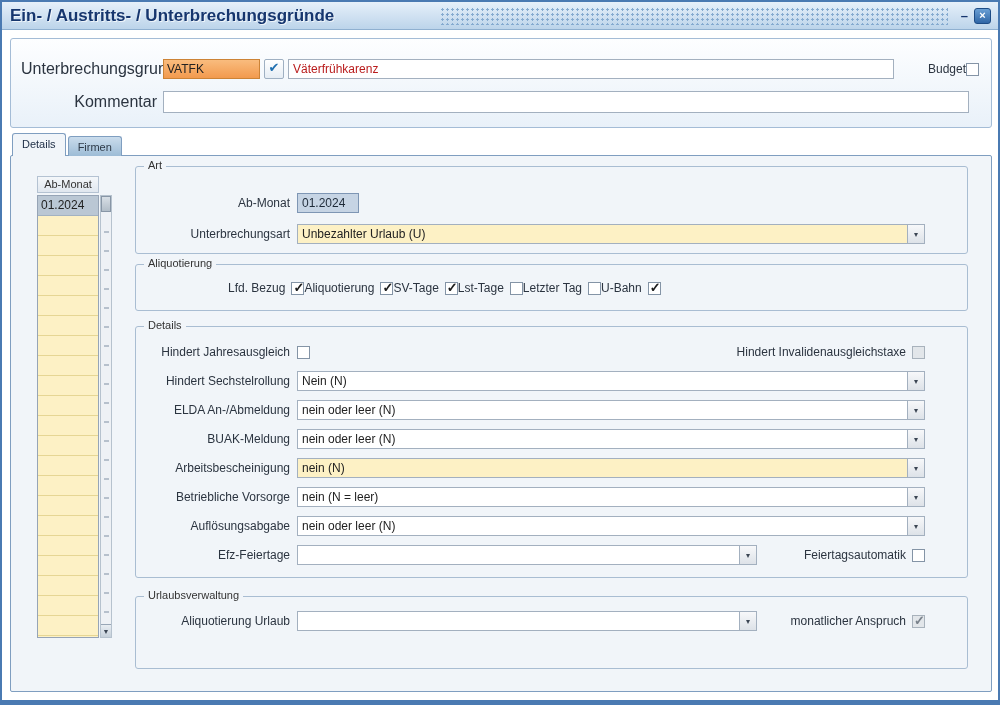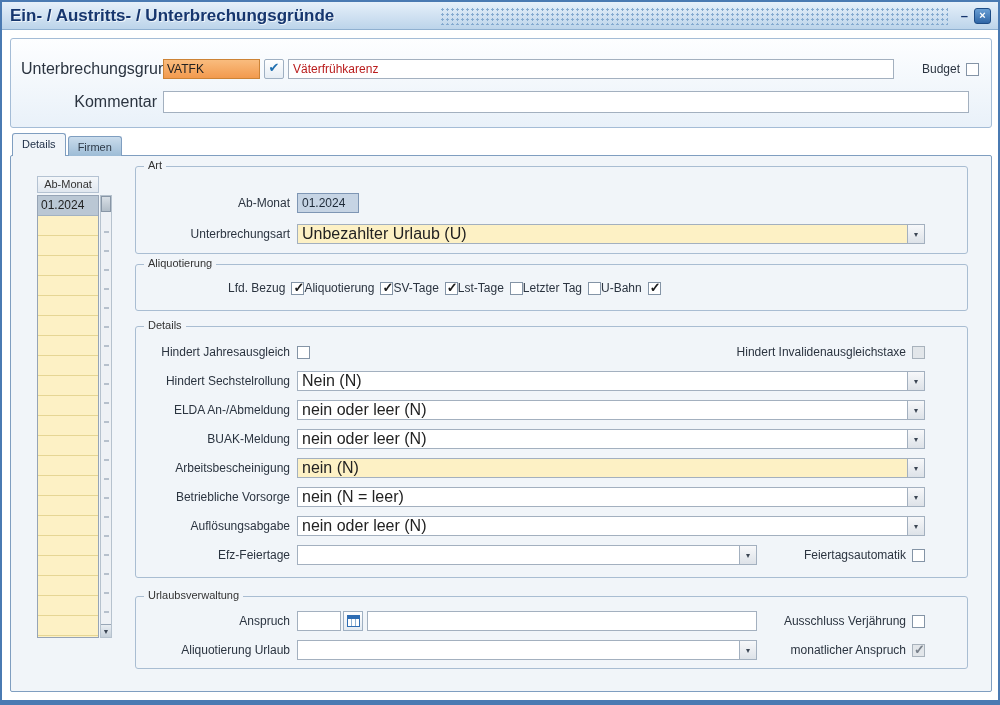--- a/index.html
+++ b/index.html
@@ -16,21 +16,21 @@
 
   
   .header-panel{position:absolute;left:8px;top:36px;width:982px;height:90px;border:1px solid #a4bcd6;border-radius:3px;background:linear-gradient(#fdfeff,#e9f1f9);}
   .hrow{position:absolute;display:flex;align-items:center;}
   .hrow.r1{left:10px;top:20px;right:12px;}
   .hrow.r2{left:10px;top:52px;right:12px;}
   .hlabel{width:136px;text-align:right;margin-right:6px;font-size:16px;color:#2b3440;white-space:nowrap;}
   .code-field{width:97px;height:20px;background:linear-gradient(#f9bc7e,#f29a4e);border:1px solid #cc8336;font-size:12px;padding:0 3px;color:#222;}
   .icon-btn{width:20px;height:20px;margin-left:4px;background:linear-gradient(#ffffff,#e6edf4);border:1px solid #9fb0c2;border-radius:2px;font-size:13px;line-height:16px;text-align:center;color:#1f6fb0;cursor:default;}
   .name-field{width:606px;height:20px;margin-left:4px;border:1px solid #a3b0bf;font-size:12px;padding:0 4px;background:#fff;color:#b91c1c;}
-  .budget-label{margin-left:auto;font-size:12px;color:#2b3440;margin-right:6px;}
+  .budget-label{margin-left:auto;font-size:12px;color:#2b3440;margin-right:0;}
   .kommentar-field{flex:1;height:22px;margin-right:10px;border:1px solid #a3b0bf;font-size:12px;padding:0 4px;background:#fff;color:#222;}
 
   
   .tabs{position:absolute;left:10px;top:131px;display:flex;align-items:flex-end;z-index:5;}
   .tab{font-size:11px;padding:4px 9px 3px;border:1px solid #7f9ec0;border-bottom:none;border-radius:3px 3px 0 0;cursor:default;white-space:nowrap;}
   .tab.active{background:#f1f5f9;color:#1c2c44;height:23px;z-index:6;}
   .tab.inactive{background:linear-gradient(#cadcec,#9dbcd6);color:#2e3a48;height:20px;margin-left:2px;}
 
   
   .main-panel{position:absolute;left:8px;top:153px;width:982px;height:537px;border:1px solid #7f9ec0;background:#f1f5f9;border-radius:2px;}
@@ -57,21 +57,21 @@
 
   .frow{display:flex;align-items:center;height:20px;margin-bottom:9px;}
   .g-art .frow{margin-bottom:11px;}
   .flabel{width:150px;text-align:right;margin-right:7px;font-size:12px;color:#2b3440;white-space:nowrap;flex:none;}
   .readonly-field{width:62px;height:20px;background:#c6d4e4;border:1px solid #7e96b4;font-size:12px;padding:0 4px;color:#1e2a38;line-height:18px;}
 
   .combo{height:20px;border:1px solid #a3b0bf;background:#fff;display:flex;align-items:center;cursor:default;}
   .combo.grow{flex:1;}
   .combo.w-med{width:460px;flex:none;}
   .combo.cream{background:#fdf1c5;}
-  .combo-text{flex:1;font-size:16px;padding:0 4px;white-space:nowrap;overflow:hidden;color:#222;}
+  .combo-text{flex:1;font-size:12px;padding:0 4px;white-space:nowrap;overflow:hidden;color:#222;}
   .combo-btn{width:17px;align-self:stretch;border-left:1px solid #a3b0bf;background:linear-gradient(#f7f8fa,#dde2e8);font-size:8px;color:#3c4654;display:flex;align-items:center;justify-content:center;}
 
   .cbitem{display:flex;align-items:center;gap:6px;font-size:12px;color:#2b3440;white-space:nowrap;}
   .aliq-row{display:flex;justify-content:flex-start;align-items:center;}
   .rightpair{margin-left:auto;display:flex;align-items:center;gap:6px;font-size:12px;color:#2b3440;white-space:nowrap;}
 
   .cb{width:13px;height:13px;border:1px solid #8494a6;background:#fff;position:relative;display:inline-block;flex:none;cursor:default;}
   .cb.checked::after{content:"✓";position:absolute;left:1px;top:-3px;font-size:13px;font-weight:bold;color:#1a1a1a;}
   .cb.disabled{background:#e2e6ea;border-color:#a8b2bc;}
   .cb.disabled.checked::after{color:#7a828c;}
@@ -271,32 +271,20 @@
         <span class="rightpair">
           <span>Feiertagsautomatik</span>
           <span class="cb"></span>
         </span>
       </div>
     </div>
 
     <div class="group g-urlaub">
       <span class="gtitle">Urlaubsverwaltung</span>
 
-      <div class="frow">
-        <span class="flabel">Anspruch</span>
-        <input class="small-field" value="" style="">
-        <span class="cal-btn">
-            <span class="cal-icon"></span>
-          </span>
-        <input class="mid-field" value="" style="">
-        <span class="rightpair">
-          <span>Ausschluss Verjährung</span>
-          <span class="cb"></span>
-        </span>
-      </div>
 
       <div class="frow">
         <span class="flabel">Aliquotierung Urlaub</span>
         <div class="combo w-med">
           <span class="combo-text"></span>
           <span class="combo-btn">▾</span>
         </div>
         <span class="rightpair">
           <span>monatlicher Anspruch</span>
           <span class="cb disabled checked"></span>

